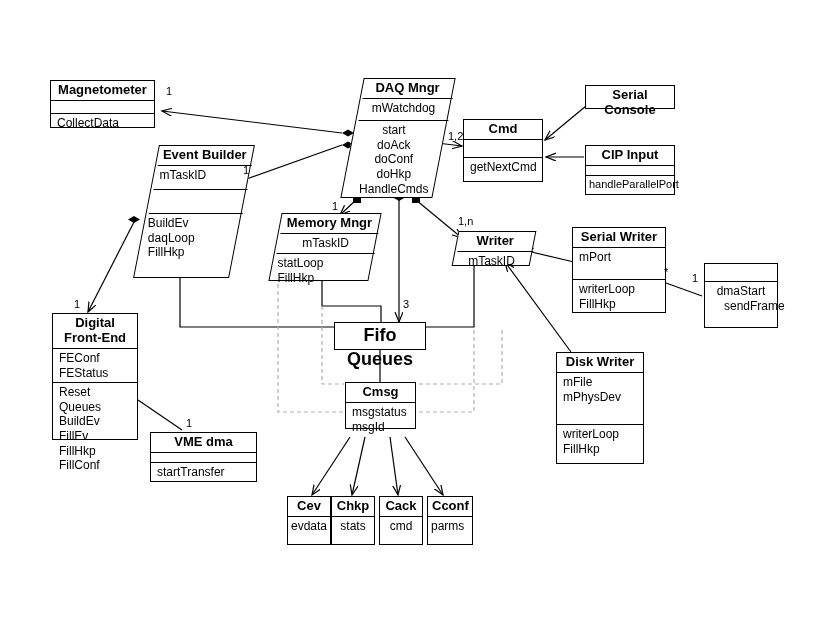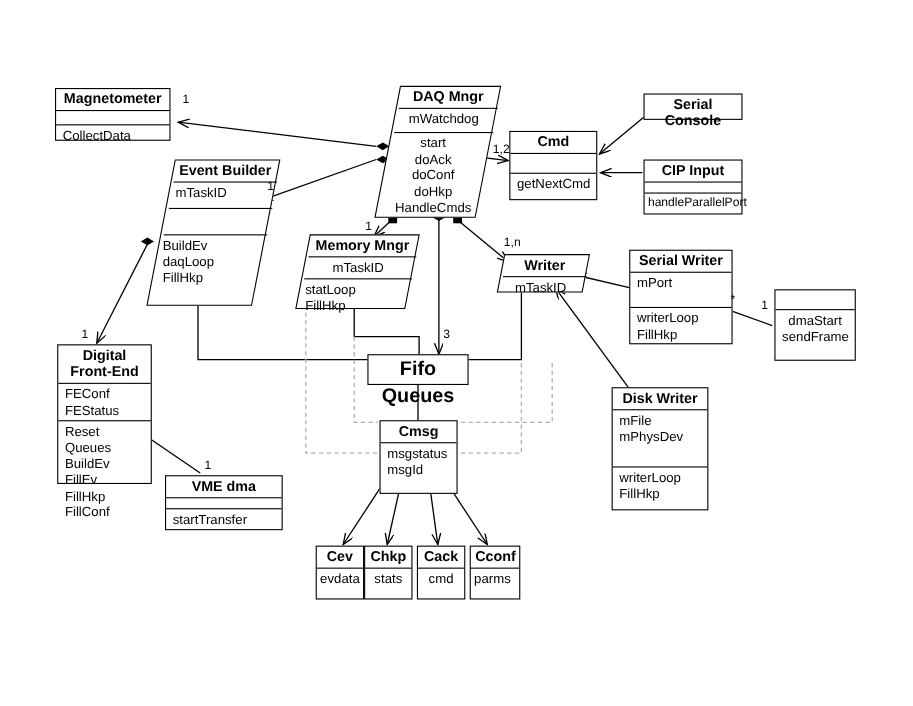--- a/index.html
+++ b/index.html
@@ -169,21 +169,21 @@
       <div>FillHkp</div>
     </div>
   </div>
   <div class="mult" style="left:664px;top:266px;">*</div>
   <div class="mult" style="left:692px;top:272px;">1</div>
 
   <div class="cls" style="left:704px;top:263px;width:74px;height:65px;">
     <div class="sec attrs" style="height:18px;"></div>
     <div class="sec ops" style="text-align:center;">
       <div style="text-align:center;">dmaStart</div>
-      <div style="text-align:center;">sendFrame</div>
+      <div style="text-align:center;margin-left:13px;">sendFrame</div>
     </div>
   </div>
 
   <div class="cls" style="left:52px;top:313px;width:86px;height:127px;">
     <div class="sec name">
       <div>Digital</div>
       <div>Front-End</div>
     </div>
     <div class="sec attrs">
       <div>FEConf</div>
@@ -219,21 +219,21 @@
     <div class="sec attrs" style="height:52px;">
       <div>mFile</div>
       <div>mPhysDev</div>
     </div>
     <div class="sec ops">
       <div>writerLoop</div>
       <div>FillHkp</div>
     </div>
   </div>
 
-  <div class="cls" style="left:345px;top:382px;width:71px;height:67px;">
+  <div class="cls" style="left:345px;top:382px;width:71px;height:47px;">
     <div class="sec name">Cmsg</div>
     <div class="sec attrs" style="border-bottom:none;">
       <div>msgstatus</div>
       <div>msgId</div>
     </div>
   </div>
 
   <div class="cls" style="left:287px;top:496px;width:44px;height:49px;">
     <div class="sec name">Cev</div>
     <div class="sec attrs" style="border-bottom:none;padding:2px 3px;">

